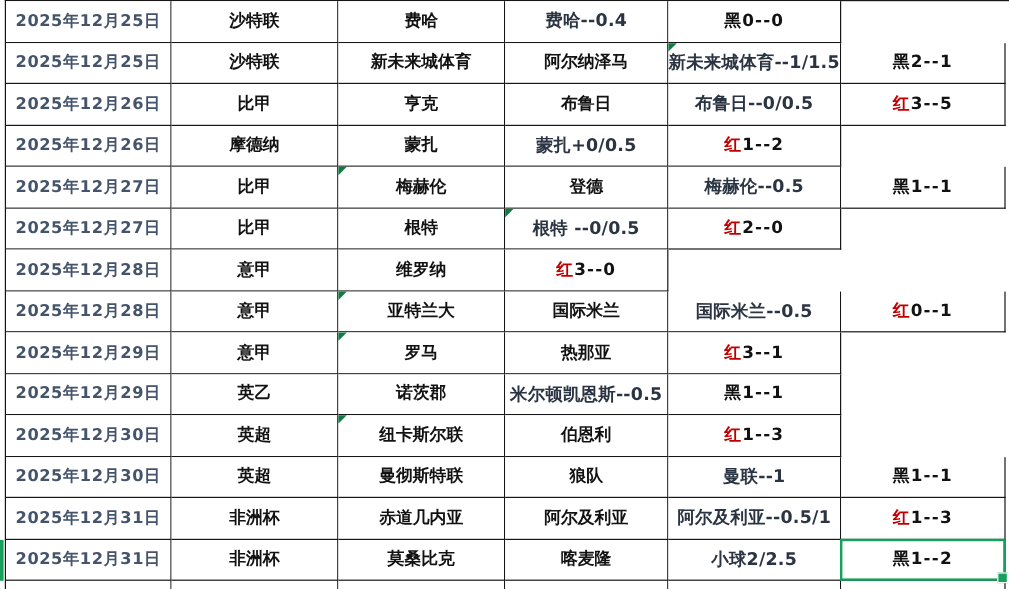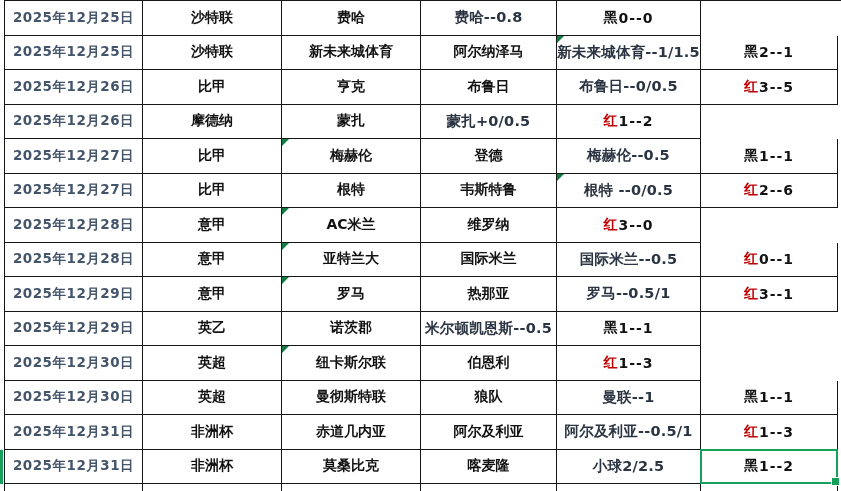--- a/index.html
+++ b/index.html
@@ -62,21 +62,21 @@
     <div class="cell date">
         <span>2025年12月25日</span>
       </div>
     <div class="cell league">
         <span>沙特联</span>
       </div>
     <div class="cell home">
         <span>费哈</span>
       </div>
     <div class="cell handicap">
-        <span>费哈--0.8</span>
+        <span>费哈--0.4</span>
       </div>
     <div class="cell result">
       <span class="prefix black">黑</span>
         <span class="score">0--0</span>
     </div>
   </div>
 
   <div class="row">
     <div class="cell date">
         <span>2025年12月25日</span>
@@ -167,44 +167,37 @@
   <div class="row">
     <div class="cell date">
         <span>2025年12月27日</span>
       </div>
     <div class="cell league">
         <span>比甲</span>
       </div>
     <div class="cell home">
         <span>根特</span>
       </div>
-    <div class="cell away">
-        <span>韦斯特鲁</span>
-      </div>
     <div class="cell handicap">
         <span>根特 --0/0.5</span>
         <span class="tri"></span>
       </div>
     <div class="cell result">
       <span class="prefix red">红</span>
-        <span class="score">2--6</span>
+        <span class="score">2--0</span>
     </div>
   </div>
 
   <div class="row">
     <div class="cell date">
         <span>2025年12月28日</span>
       </div>
     <div class="cell league">
         <span>意甲</span>
       </div>
-    <div class="cell home">
-        <span>AC米兰</span>
-        <span class="tri"></span>
-      </div>
     <div class="cell away">
         <span>维罗纳</span>
       </div>
     <div class="cell result">
       <span class="prefix red">红</span>
         <span class="score">3--0</span>
     </div>
   </div>
 
   <div class="row">
@@ -236,23 +229,20 @@
       </div>
     <div class="cell league">
         <span>意甲</span>
       </div>
     <div class="cell home">
         <span>罗马</span>
         <span class="tri"></span>
       </div>
     <div class="cell away">
         <span>热那亚</span>
-      </div>
-    <div class="cell handicap">
-        <span>罗马--0.5/1</span>
       </div>
     <div class="cell result">
       <span class="prefix red">红</span>
         <span class="score">3--1</span>
     </div>
   </div>
 
   <div class="row">
     <div class="cell date">
         <span>2025年12月29日</span>

